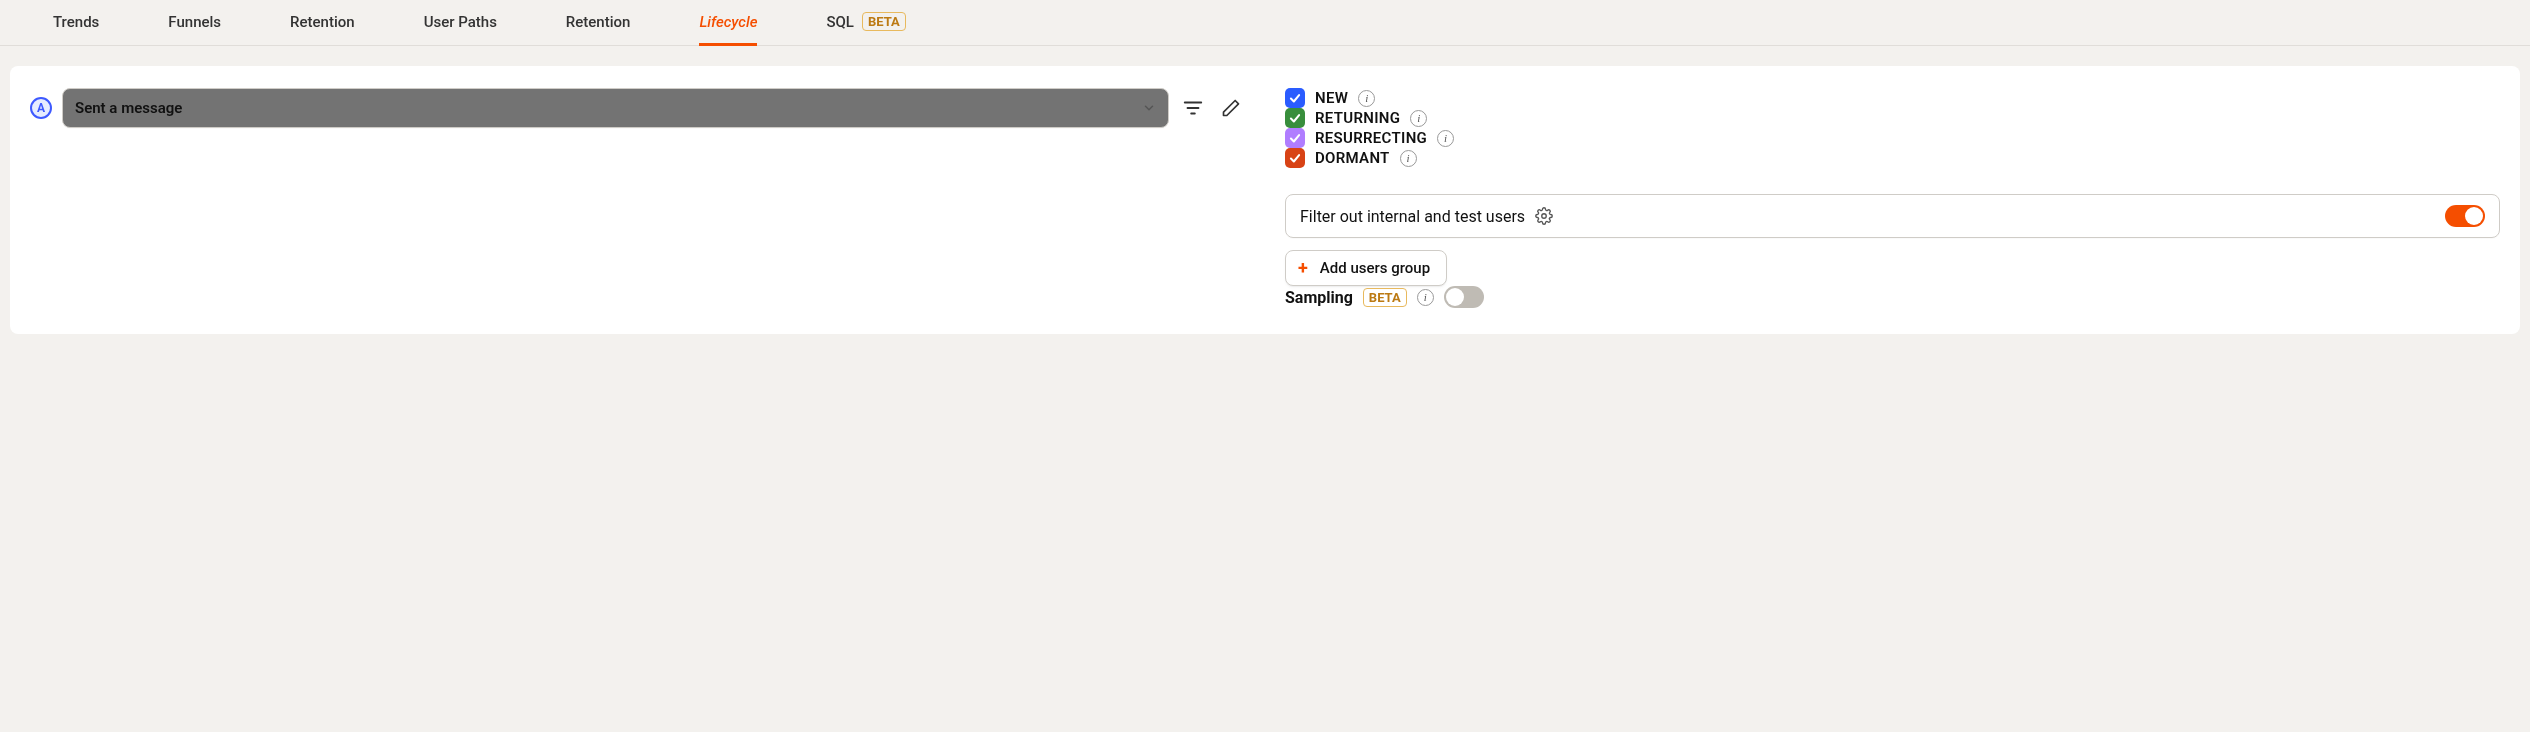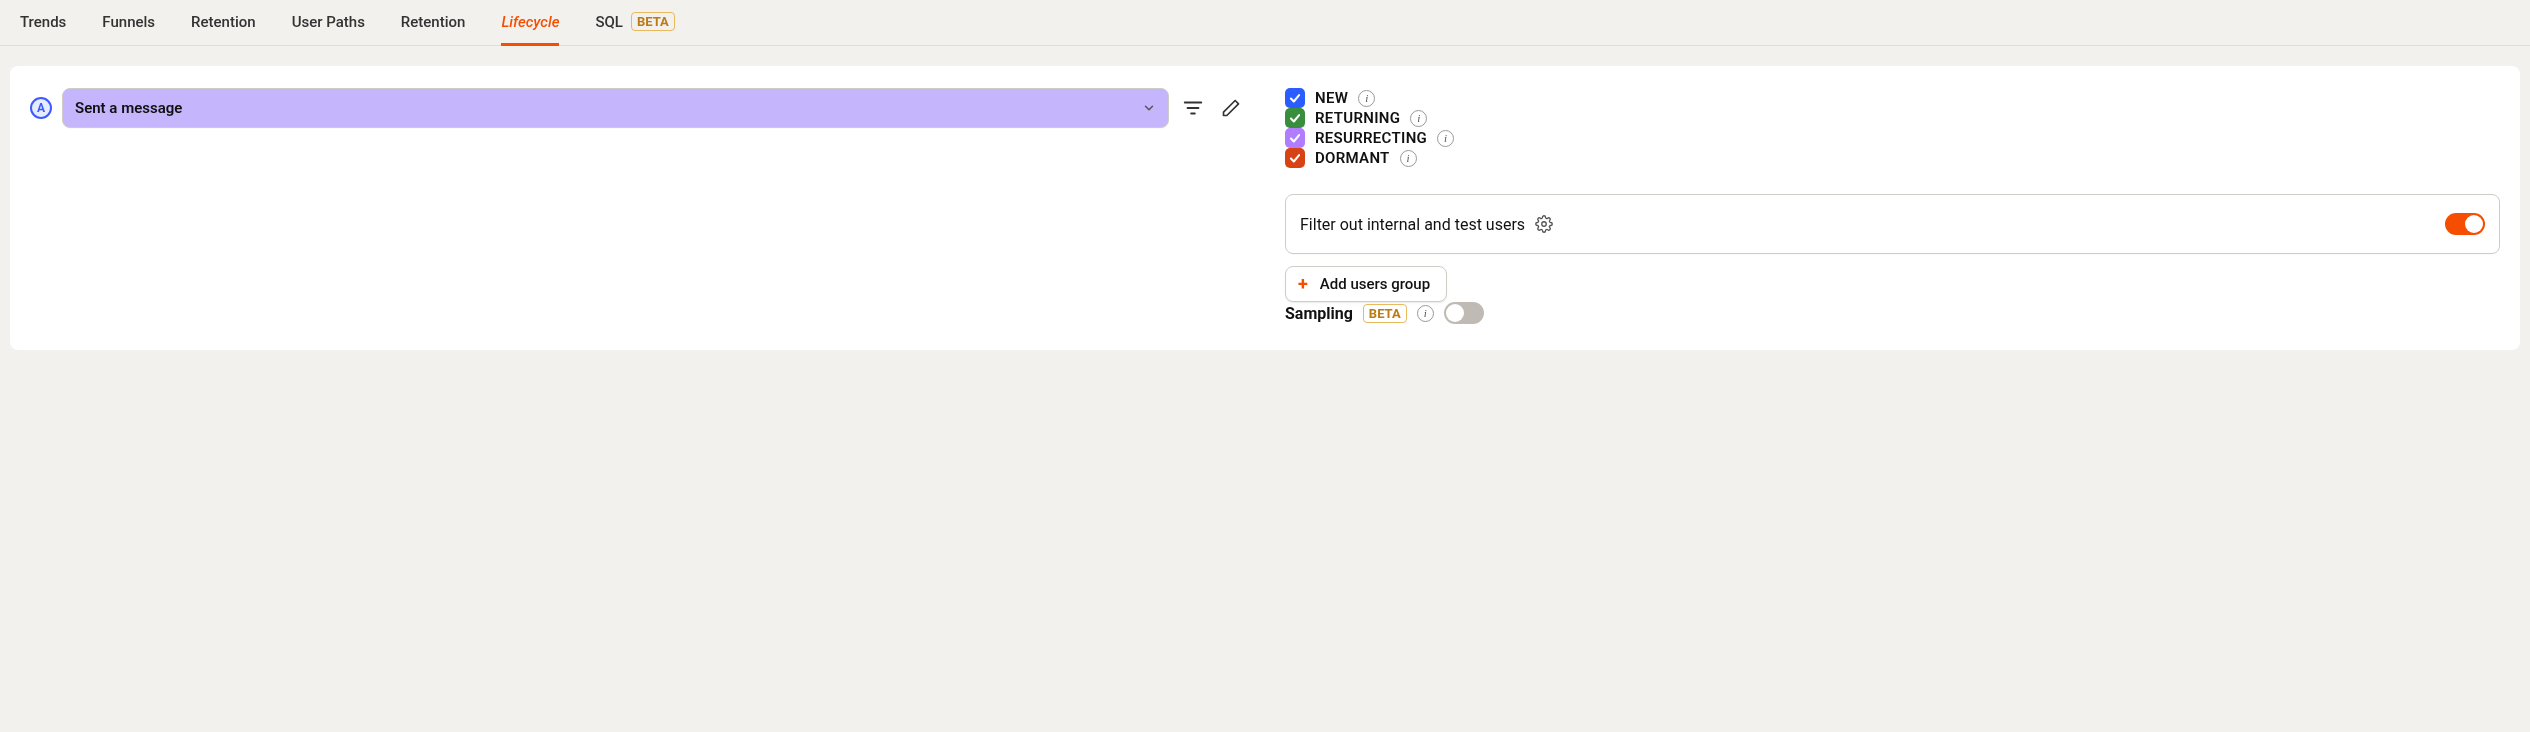--- a/index.html
+++ b/index.html
@@ -37,20 +37,21 @@
   .tab {
     height: 100%;
     display: flex;
     align-items: center;
     color: #333;
     font-weight: 500;
     cursor: pointer;
     border-bottom: 3px solid transparent;
     margin-bottom: -1px;
     gap: 8px;
+    margin-left: 33px;
   }
   .tab.active {
     color: var(--orange);
     border-bottom-color: var(--orange);
     font-style: italic;
   }
   .beta-badge {
     font-size: 13px;
     font-weight: 700;
     color: var(--badge-text);
@@ -91,21 +92,21 @@
     font-weight: 700;
     display: flex; align-items: center; justify-content: center;
     background: #e6ecff;
     flex-shrink: 0;
   }
   .event-select {
     flex: 1;
     height: 40px;
     border: 1px solid var(--border-strong);
     border-radius: 8px;
-    background: #c4b5fd;
+    background: #737373;
     display: flex;
     align-items: center;
     justify-content: space-between;
     padding: 0 12px;
     cursor: pointer;
     box-shadow: 0 1px 0 rgba(0,0,0,0.02);
   }
   .event-select .label { font-weight: 600; }
   .chev {
     width: 14px; height: 14px;
@@ -143,21 +144,21 @@
     font-family: Georgia, serif;
     font-style: italic;
     color: #555;
     cursor: pointer;
     flex-shrink: 0;
   }
 
   .filter-box {
     border: 1px solid var(--border-strong);
     border-radius: 8px;
-    padding: 18px 14px;
+    padding: 10px 14px;
     display: flex;
     align-items: center;
     justify-content: space-between;
     margin-bottom: 12px;
     box-shadow: 0 1px 0 rgba(0,0,0,0.02);
   }
   .filter-left { display: flex; align-items: center; gap: 10px; }
   .filter-label { font-size: 16px; }
   .gear-btn { cursor: pointer; color:#555; display:flex; }
   .switch {

